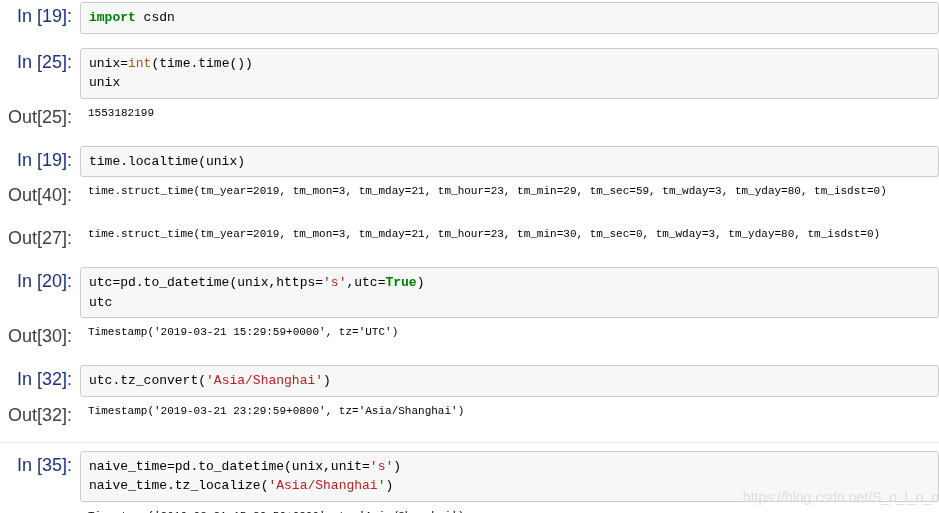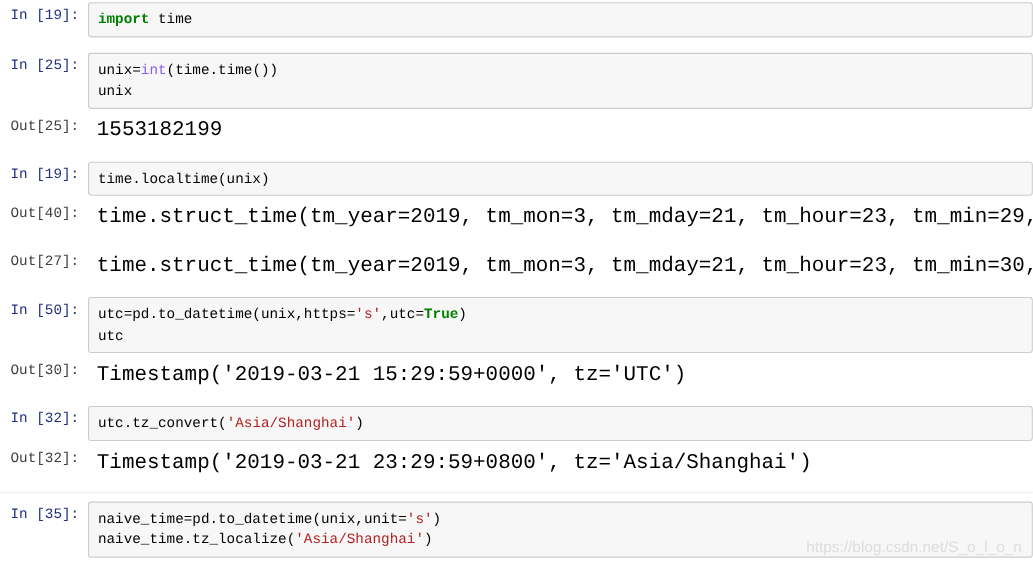--- a/index.html
+++ b/index.html
@@ -13,68 +13,68 @@
   .cell-row {
     display: flex;
     align-items: flex-start;
     padding: 2px 0;
   }
   .prompt {
     width: 80px;
     flex: 0 0 80px;
     text-align: right;
     padding: 4px 8px 4px 0;
-    font-family: Liberation Mono, monospace;
-    font-size: 13px;
+    font-family: Liberation Sans, sans-serif;
+    font-size: 18px;
   }
   .prompt-in { color: #203080; }
   .prompt-out { color: #404040; }
   .code-box {
     flex: 1;
     border: 1px solid #ccc;
     border-radius: 3px;
     background: #f7f7f7;
     padding: 5px 8px;
     font-family: "SimSun","Courier New", monospace;
     font-size: 13px;
     white-space: pre;
     line-height: 1.5;
     overflow-x: auto;
   }
   .out-box {
     flex: 1;
     padding: 4px 8px;
     font-family: "SimSun","Courier New", monospace;
-    font-size: 19px;
+    font-size: 11px;
     white-space: pre;
     overflow-x: auto;
   }
   .kw-import { color: #008000; font-weight: bold; }
-  .kw-builtin { color: #8b5cf6; }
+  .kw-builtin { color: #a16207; }
   .kw-bool { color: #008000; font-weight: bold; }
   .str { color: #b22222; }
   .group { margin-bottom: 10px; }
   .hr-thin { border-top: 1px solid #eee; margin: 6px 0; }
   .watermark {
     position: fixed;
-    right: 10px;
+    right: 0;
     bottom: 8px;
     color: #ddd;
     font-size: 14px;
     font-family: Arial, sans-serif;
     pointer-events: none;
   }
 </style>
 </head>
 <body>
 
 <div class="group">
   <div class="cell-row">
     <div class="prompt prompt-in">In  [19]:</div>
-    <div class="code-box"><span class="kw-import">import</span><span> time</span></div>
+    <div class="code-box"><span class="kw-import">import</span><span> csdn</span></div>
   </div>
 </div>
 
 <div class="group">
   <div class="cell-row">
     <div class="prompt prompt-in">In  [25]:</div>
     <div class="code-box"><span>unix=</span><span class="kw-builtin">int</span><span>(time.time())</span>
 <span>unix</span></div>
   </div>
   <div class="cell-row">
@@ -96,21 +96,21 @@
 
 <div class="group">
   <div class="cell-row">
     <div class="prompt prompt-out">Out[27]:</div>
     <div class="out-box">time.struct_time(tm_year=2019, tm_mon=3, tm_mday=21, tm_hour=23, tm_min=30, tm_sec=0, tm_wday=3, tm_yday=80, tm_isdst=0)</div>
   </div>
 </div>
 
 <div class="group">
   <div class="cell-row">
-    <div class="prompt prompt-in">In  [50]:</div>
+    <div class="prompt prompt-in">In  [20]:</div>
     <div class="code-box"><span>utc=pd.to_datetime(unix,https=</span><span class="str">'s'</span><span>,utc=</span><span class="kw-bool">True</span><span>)</span>
 <span>utc</span></div>
   </div>
   <div class="cell-row">
     <div class="prompt prompt-out">Out[30]:</div>
     <div class="out-box">Timestamp('2019-03-21 15:29:59+0000', tz='UTC')</div>
   </div>
 </div>
 
 <div class="group">

